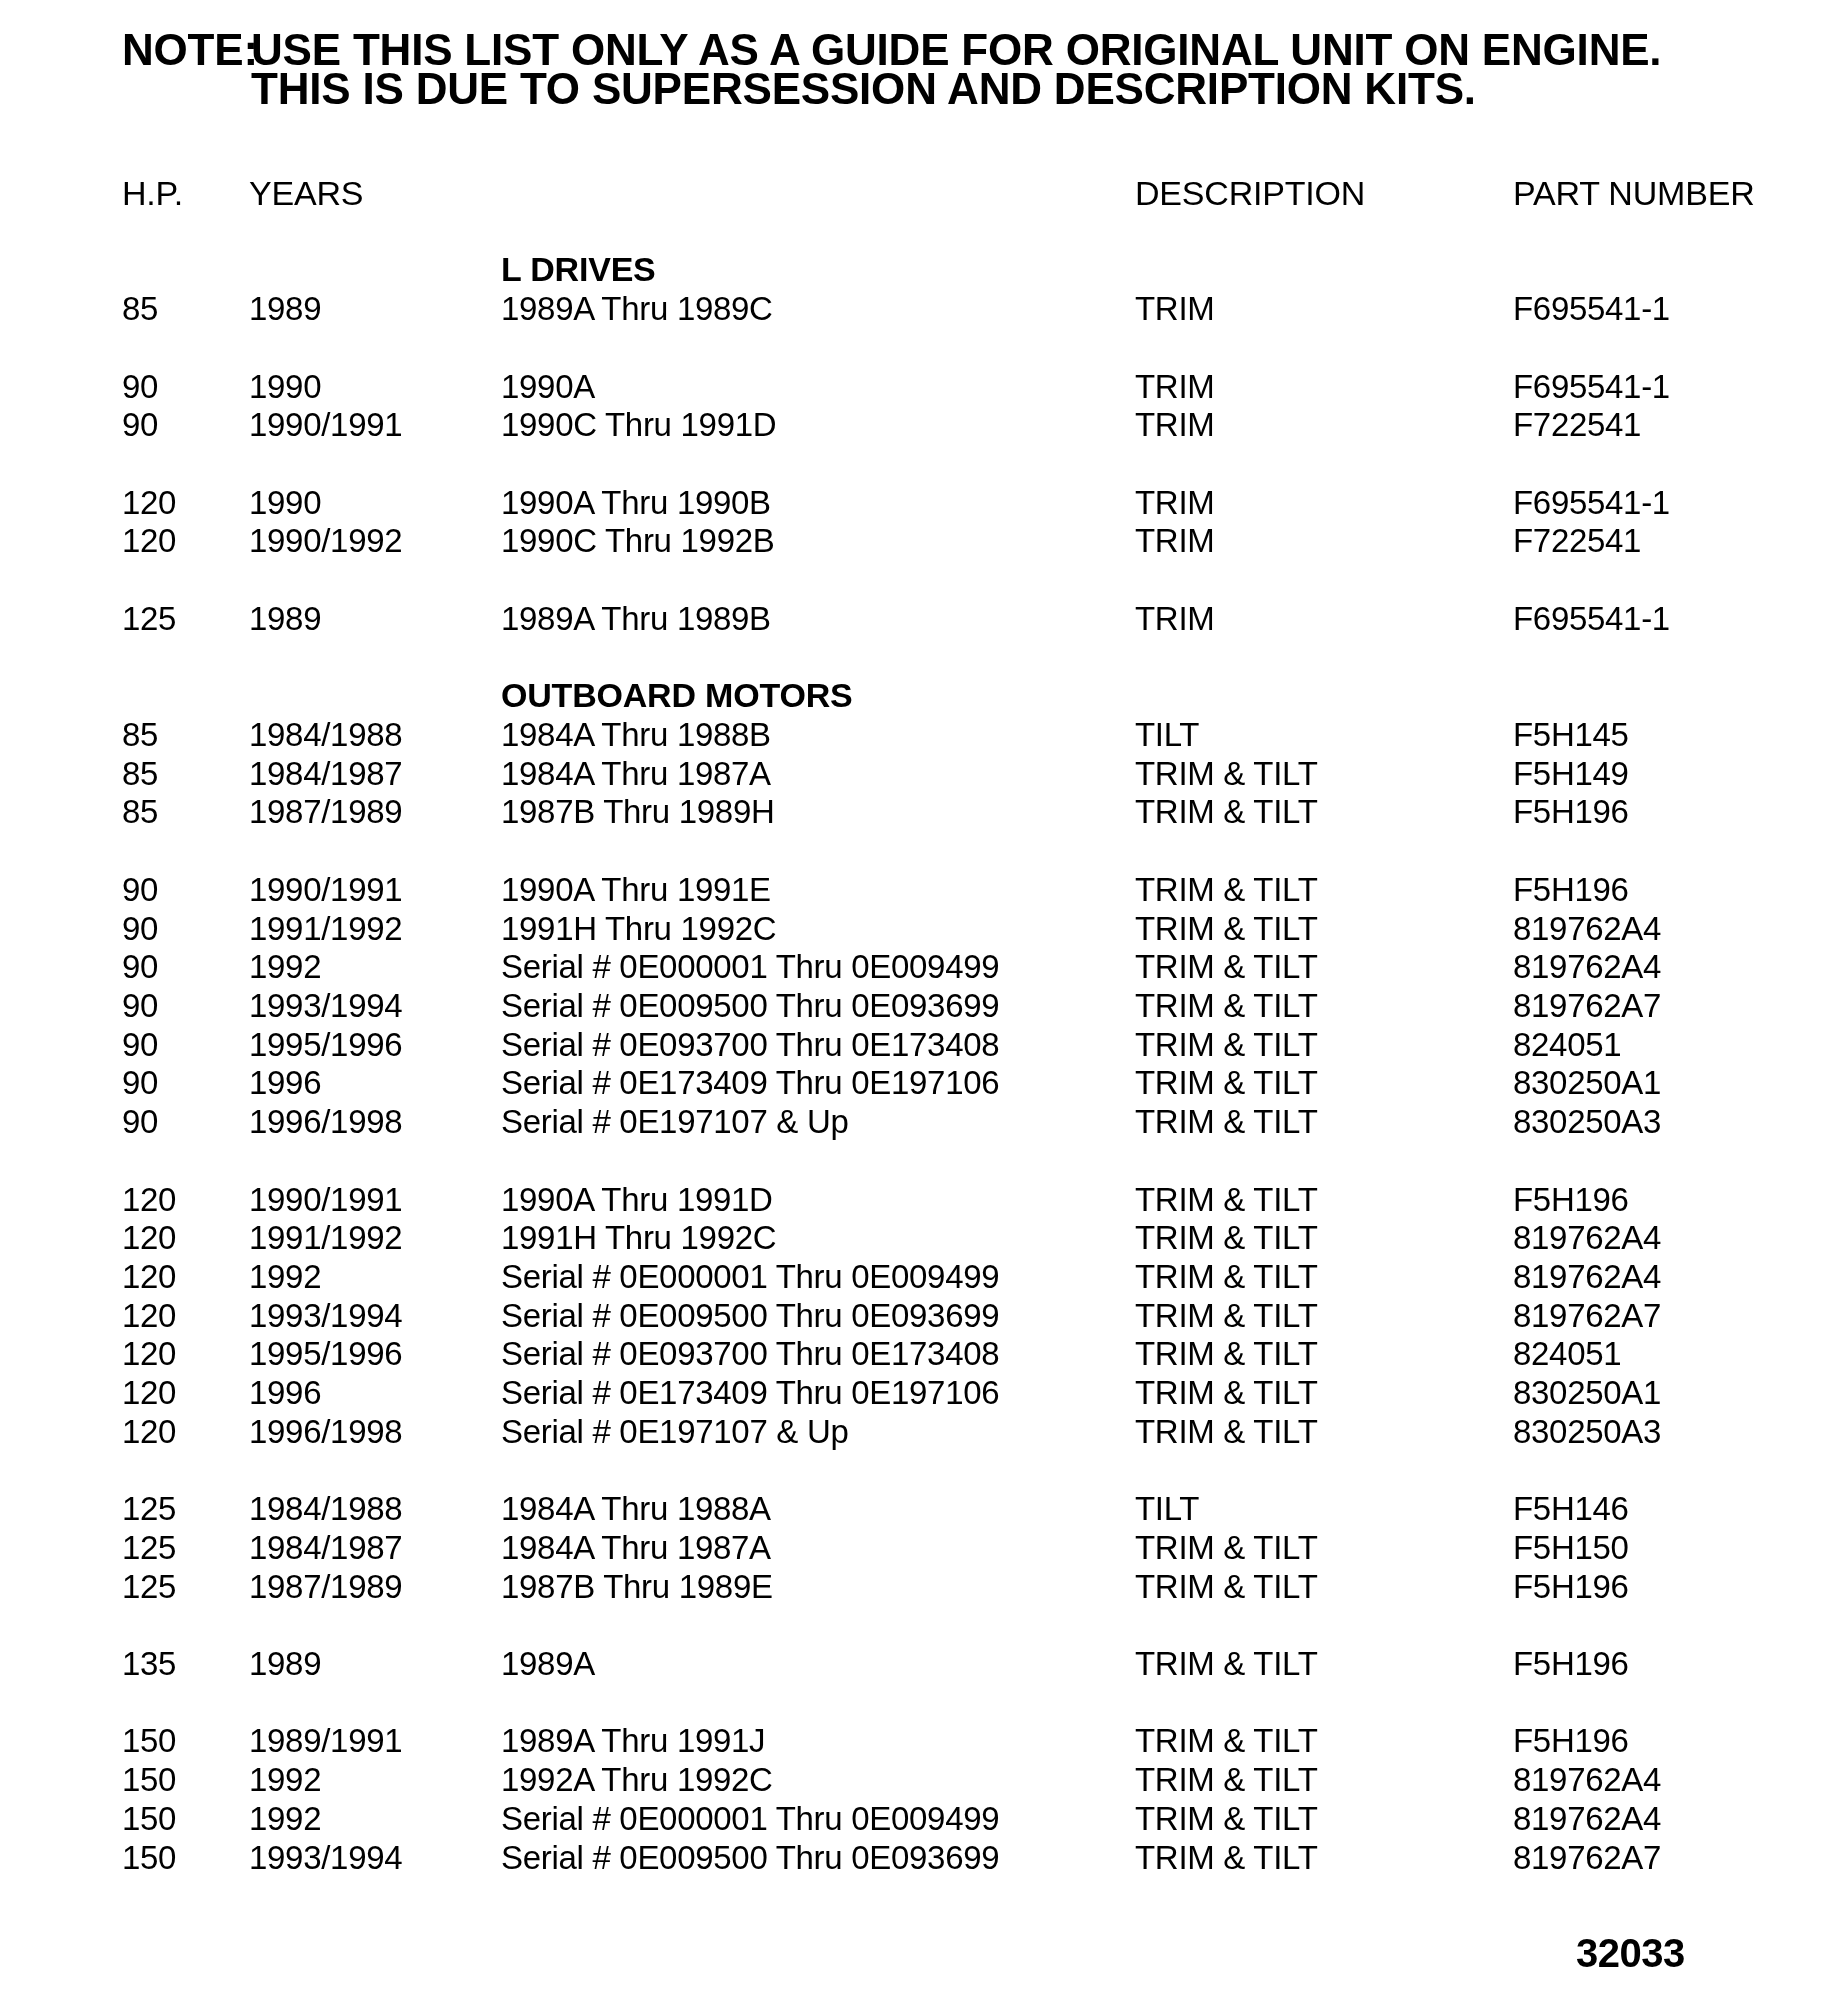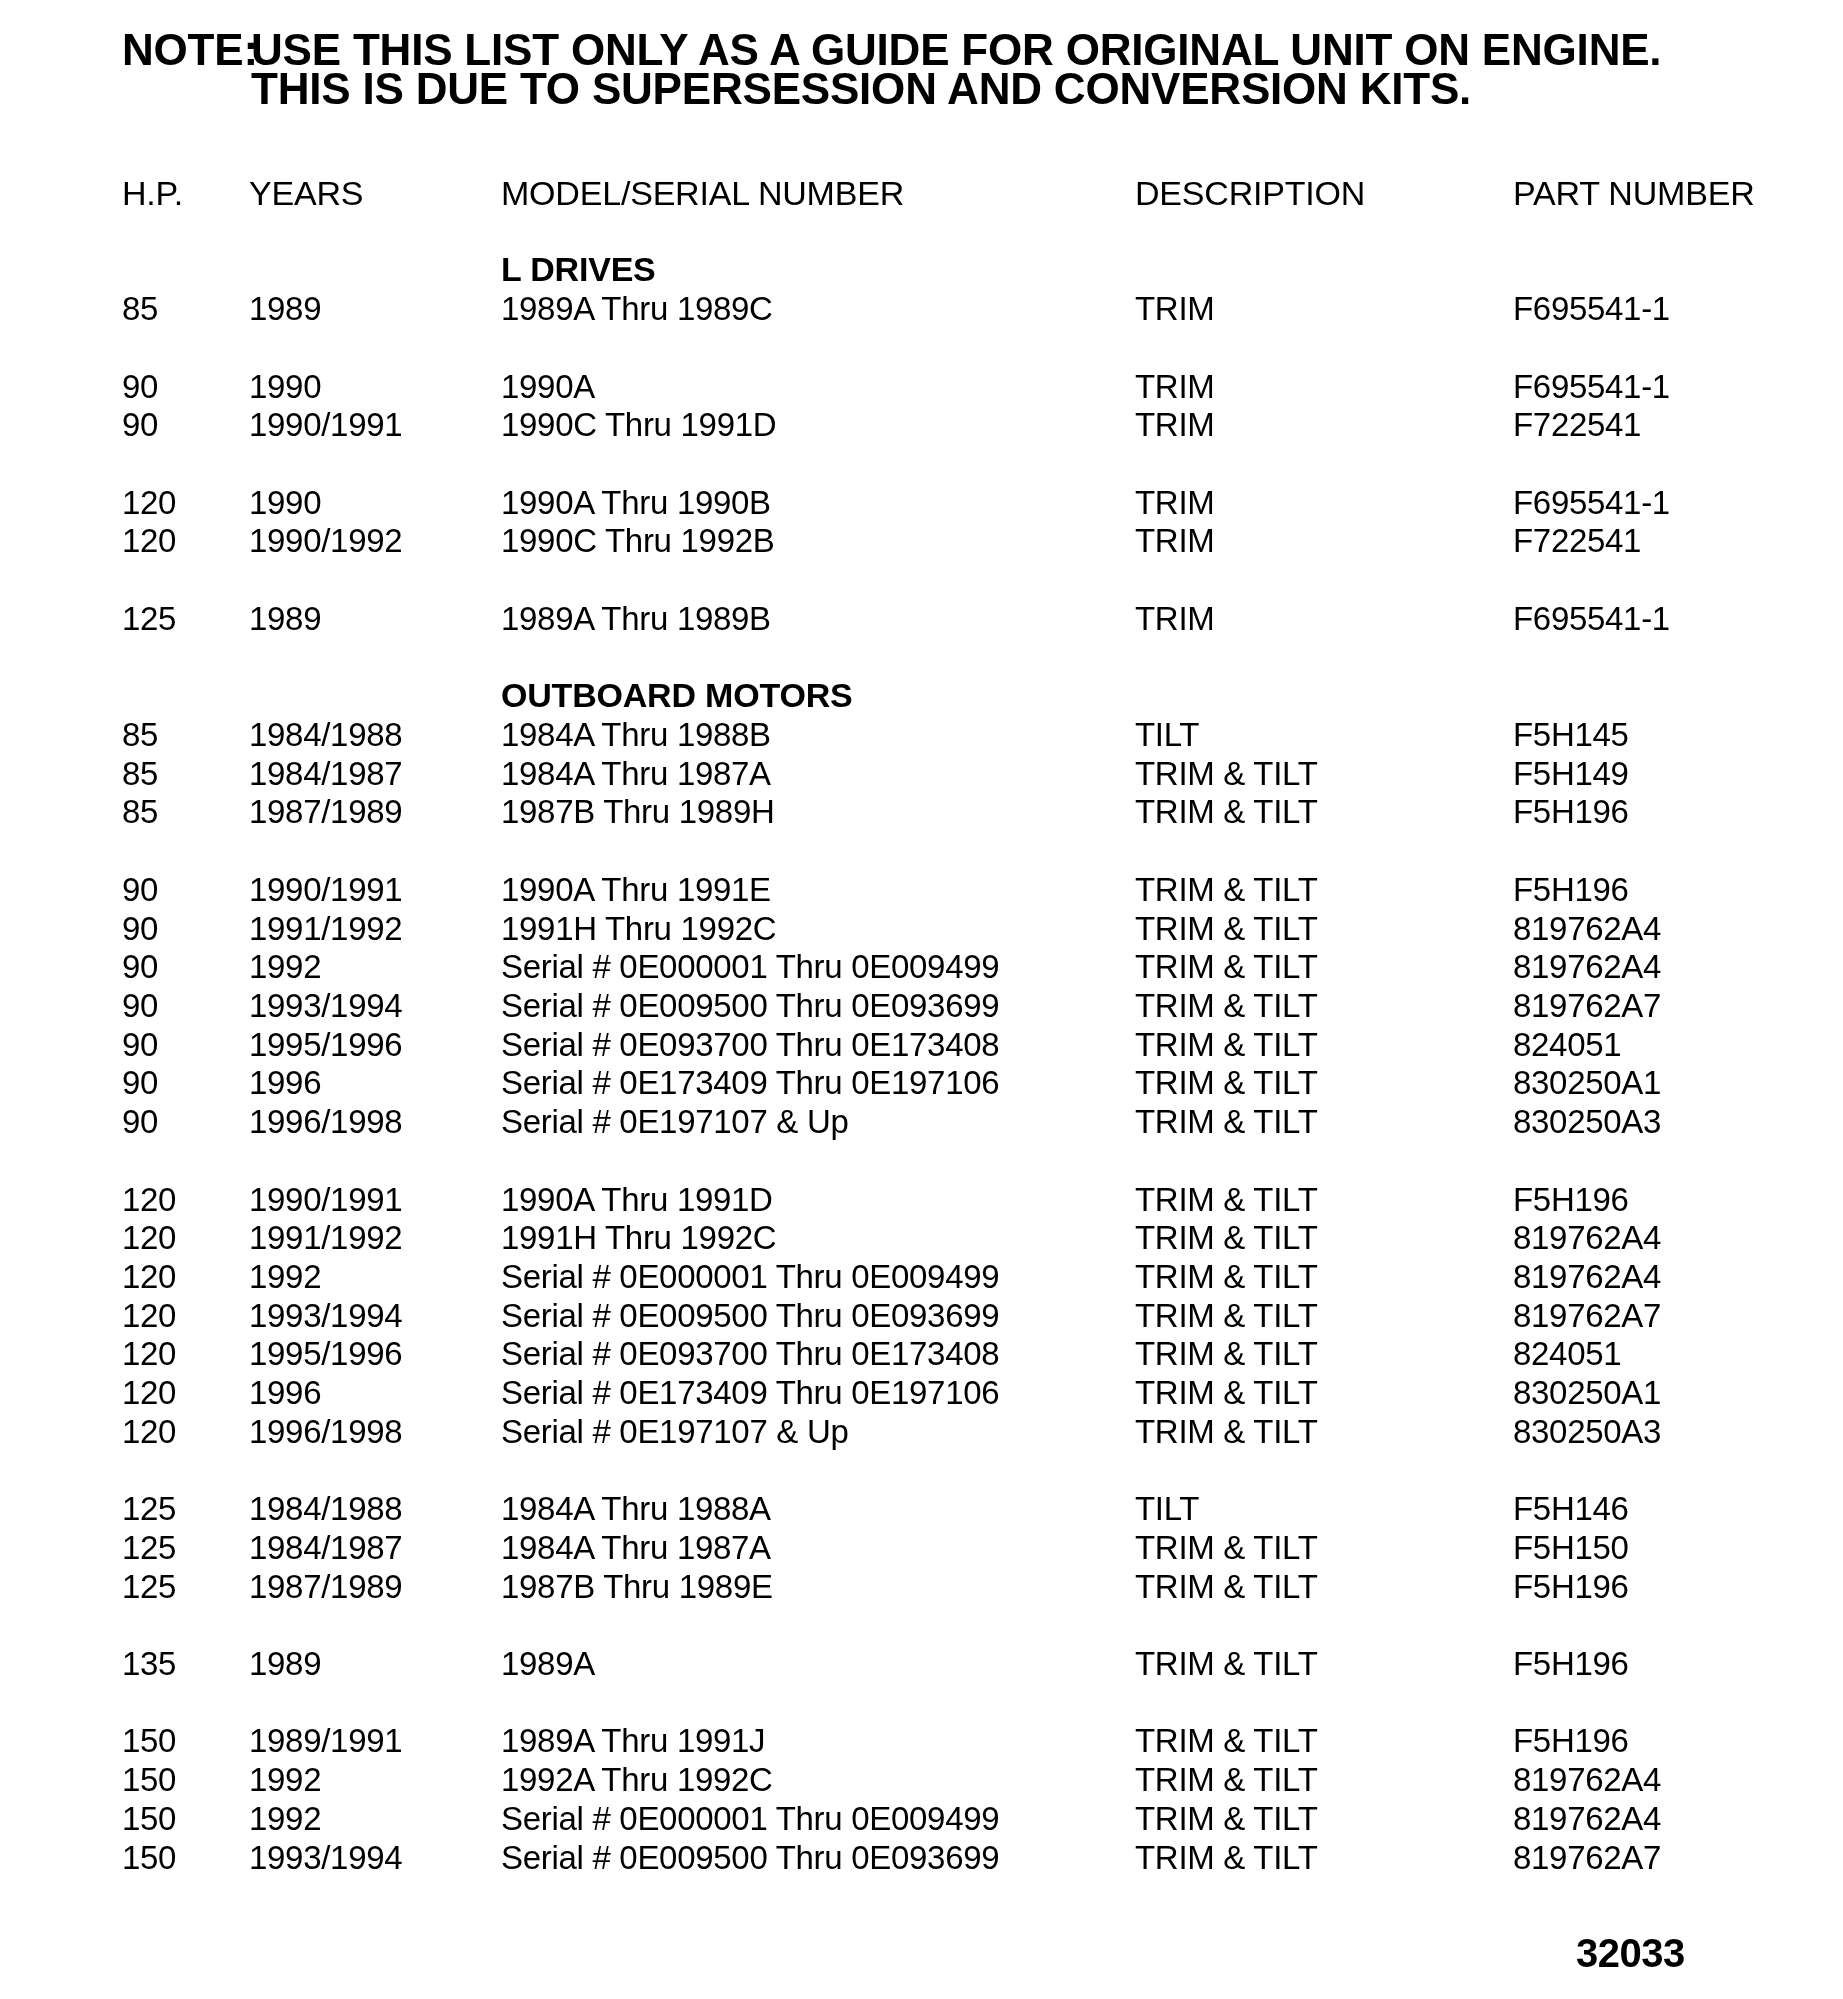--- a/index.html
+++ b/index.html
@@ -64,29 +64,28 @@
 </head>
 <body>
 
 <div class="note">
   <div class="note-row">
     <span class="note-label">NOTE:</span>
     <span class="note-line">USE THIS LIST ONLY AS A GUIDE FOR ORIGINAL UNIT ON ENGINE.</span>
   </div>
   <div class="note-row">
     <span class="note-label"></span>
-    <span class="note-line">THIS IS DUE TO SUPERSESSION AND CONVERSION KITS.</span>
+    <span class="note-line">THIS IS DUE TO SUPERSESSION AND DESCRIPTION KITS.</span>
   </div>
 </div>
 
 <div class="table" id="parts-table">
   <div class="hdr" id="hdr-row" style="top: 174px;">
     <span class="c c-hp">H.P.</span>
     <span class="c c-yr">YEARS</span>
-    <span class="c c-model">MODEL/SERIAL NUMBER</span>
     <span class="c c-desc">DESCRIPTION</span>
     <span class="c c-part">PART NUMBER</span>
   </div>
 <div class="section" style="top: 250px;">
       <span class="c c-model">L DRIVES</span>
     </div>
     <div class="row" style="top: 289px;">
       <span class="c c-hp">85</span>
       <span class="c c-yr">1989</span>
       <span class="c c-model">1989A Thru 1989C</span>

